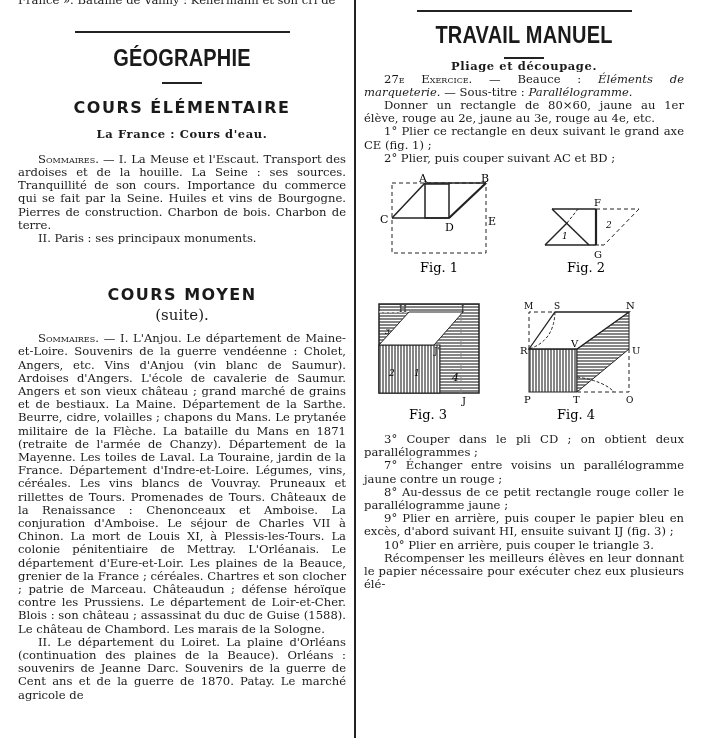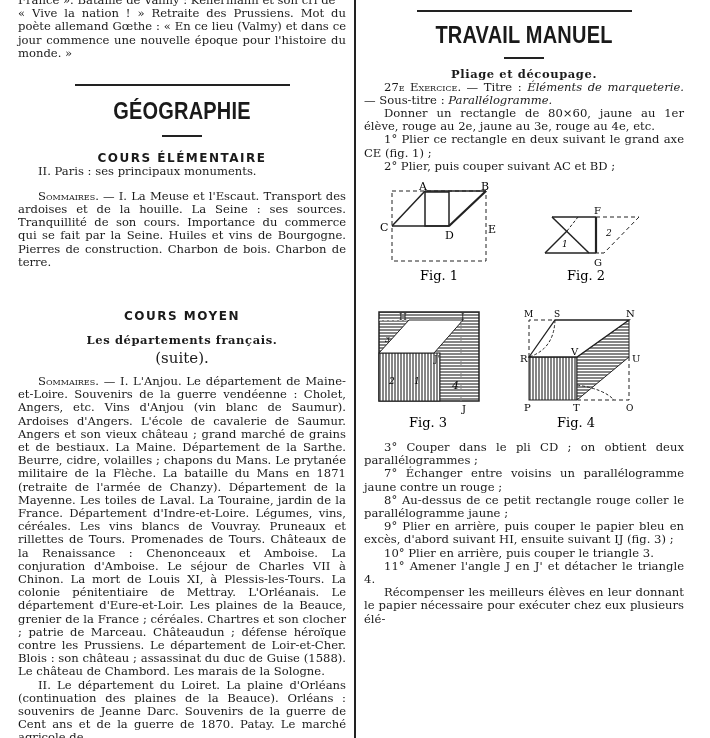--- a/index.html
+++ b/index.html
@@ -8,61 +8,60 @@
   .col { position: absolute; top: 0; }
   .left { left: 18px; width: 328px; }
   .right { left: 364px; width: 320px; }
   .vrule { position: absolute; left: 354px; top: 0; width: 2px; height: 738px; background: #222; }
   p { margin: 0; font-size: 11.6px; line-height: 13.2px; text-align: justify; }
   .indent { text-indent: 20px; }
   .rule { height: 2px; background: #222; margin: 0 auto; }
   .shortrule { height: 1.5px; background: #222; width: 40px; margin: 0 auto; }
   .bigtitle { font-family: "Liberation Sans", "DejaVu Sans", sans-serif; font-weight: bold;
               font-size: 20px; text-align: center; letter-spacing: 0.2px; transform: scaleY(1.15); }
-  .heavytitle { font-family: "DejaVu Sans", sans-serif; font-weight: 900; font-size: 12px;
+  .heavytitle { font-family: "DejaVu Sans", sans-serif; font-weight: 900; font-size: 16px;
                 text-align: center; letter-spacing: 1.5px; }
   .subhead { font-family: "DejaVu Serif", serif; font-weight: bold; font-size: 11.5px; text-align: center; letter-spacing: 0.6px; }
   .center { text-align: center; font-size: 15px; }
   .sc { font-variant: small-caps; }
   .figs { position: relative; width: 320px; }
   svg text { font-family: "DejaVu Serif", serif; }
 </style>
 </head>
 <body>
 
 <div class="vrule"></div>
 
 <div class="col left">
   <p style="margin-top:-6px;">France ». Bataille de Valmy : Kellermann et son cri de</p>
-  <p>« Vive la nation ! » Retraite des Prussiens. Mot du poète allemand Gœthe : « En ce lieu (Valmy) et dans ce jour commence une nouvelle époque pour l'histoire du monde. »</p>
 
   <div class="rule" style="width:215px;margin-top:24px;"></div>
   <div class="bigtitle" style="margin-top:14px;">GÉOGRAPHIE</div>
   <div class="shortrule" style="margin-top:12px;"></div>
 
   <div class="heavytitle" style="margin-top:14px;">COURS ÉLÉMENTAIRE</div>
+  <div class="subhead" style="margin-top:10px;">La France : Cours d'eau.</div>
 
+  <p class="indent" style="margin-top:12px;"><span class="sc">Sommaires.</span><span> — I. La Meuse et l'Escaut. Transport des ardoises et de la houille. La Seine : ses sources. Tranquillité de son cours. Importance du commerce qui se fait par la Seine. Huiles et vins de Bourgogne. Pierres de construction. Charbon de bois. Charbon de terre.</span></p>
   <p class="indent">II. Paris : ses principaux monuments.</p>
-  <p class="indent" style="margin-top:12px;"><span class="sc">Sommaires.</span><span> — I. La Meuse et l'Escaut. Transport des ardoises et de la houille. La Seine : ses sources. Tranquillité de son cours. Importance du commerce qui se fait par la Seine. Huiles et vins de Bourgogne. Pierres de construction. Charbon de bois. Charbon de terre.</span></p>
 
   <div class="heavytitle" style="margin-top:40px;">COURS MOYEN</div>
-  <div class="subhead" style="margin-top:10px;">Les départements français.</div>
   <div class="center" style="margin-top:2px;">(suite).</div>
 
   <p class="indent" style="margin-top:8px;"><span class="sc">Sommaires.</span><span> — I. L'Anjou. Le département de Maine-et-Loire. Souvenirs de la guerre vendéenne : Cholet, Angers, etc. Vins d'Anjou (vin blanc de Saumur). Ardoises d'Angers. L'école de cavalerie de Saumur. Angers et son vieux château ; grand marché de grains et de bestiaux. La Maine. Département de la Sarthe. Beurre, cidre, volailles ; chapons du Mans. Le prytanée militaire de la Flèche. La bataille du Mans en 1871 (retraite de l'armée de Chanzy). Département de la Mayenne. Les toiles de Laval. La Touraine, jardin de la France. Département d'Indre-et-Loire. Légumes, vins, céréales. Les vins blancs de Vouvray. Pruneaux et rillettes de Tours. Promenades de Tours. Châteaux de la Renaissance : Chenonceaux et Amboise. La conjuration d'Amboise. Le séjour de Charles VII à Chinon. La mort de Louis XI, à Plessis-les-Tours. La colonie pénitentiaire de Mettray. L'Orléanais. Le département d'Eure-et-Loir. Les plaines de la Beauce, grenier de la France ; céréales. Chartres et son clocher ; patrie de Marceau. Châteaudun ; défense héroïque contre les Prussiens. Le département de Loir-et-Cher. Blois : son château ; assassinat du duc de Guise (1588). Le château de Chambord. Les marais de la Sologne.</span></p>
   <p class="indent">II. Le département du Loiret. La plaine d'Orléans (continuation des plaines de la Beauce). Orléans : souvenirs de Jeanne Darc. Souvenirs de la guerre de Cent ans et de la guerre de 1870. Patay. Le marché agricole de</p>
 </div>
 
 <div class="col right">
   <div class="rule" style="width:215px;margin-top:10px;"></div>
   <div class="bigtitle" style="margin-top:12px;">TRAVAIL MANUEL</div>
   <div class="shortrule" style="margin-top:10px;"></div>
-  <div class="subhead" style="margin-top:8px;">Pliage et découpage.</div>
+  <div class="subhead" style="">Pliage et découpage.</div>
 
-  <p class="indent"><span class="sc">27e Exercice.</span><span> — Titre : </span><i>Éléments de marqueterie.</i><span> — Sous-titre : </span><i>Parallélogramme.</i></p>
+  <p class="indent"><span class="sc">27e Exercice.</span><span> — Beauce : </span><i>Éléments de marqueterie.</i><span> — Sous-titre : </span><i>Parallélogramme.</i></p>
   <p class="indent">Donner un rectangle de 80×60, jaune au 1er élève, rouge au 2e, jaune au 3e, rouge au 4e, etc.</p>
   <p class="indent">1° Plier ce rectangle en deux suivant le grand axe CE (fig. 1) ;</p>
   <p class="indent">2° Plier, puis couper suivant AC et BD ;</p>
 
   <div class="figs" style="height:262px;margin-top:6px;">
     <svg width="320" height="262" viewBox="0 0 320 262">
       <defs>
         <pattern id="hlines" width="4" height="3" patternUnits="userSpaceOnUse">
             <rect width="4" height="3" fill="#fff"></rect>
             <line x1="0" y1="1" x2="4" y2="1" stroke="#333" stroke-width="1.2"></line>
@@ -142,15 +141,14 @@
         <text x="193" y="248" font-size="13">Fig. 4</text>
       </g>
     </svg>
   </div>
 
   <p class="indent">3° Couper dans le pli CD ; on obtient deux parallélogrammes ;</p>
   <p class="indent">7° Échanger entre voisins un parallélogramme jaune contre un rouge ;</p>
   <p class="indent">8° Au-dessus de ce petit rectangle rouge coller le parallélogramme jaune ;</p>
   <p class="indent">9° Plier en arrière, puis couper le papier bleu en excès, d'abord suivant HI, ensuite suivant IJ (fig. 3) ;</p>
   <p class="indent">10° Plier en arrière, puis couper le triangle 3.</p>
-  <p class="indent">11° Amener l'angle J en J' et détacher le triangle 4.</p>
   <p class="indent">Récompenser les meilleurs élèves en leur donnant le papier nécessaire pour exécuter chez eux plusieurs élé-</p>
 </div>
 
 </body></html>

